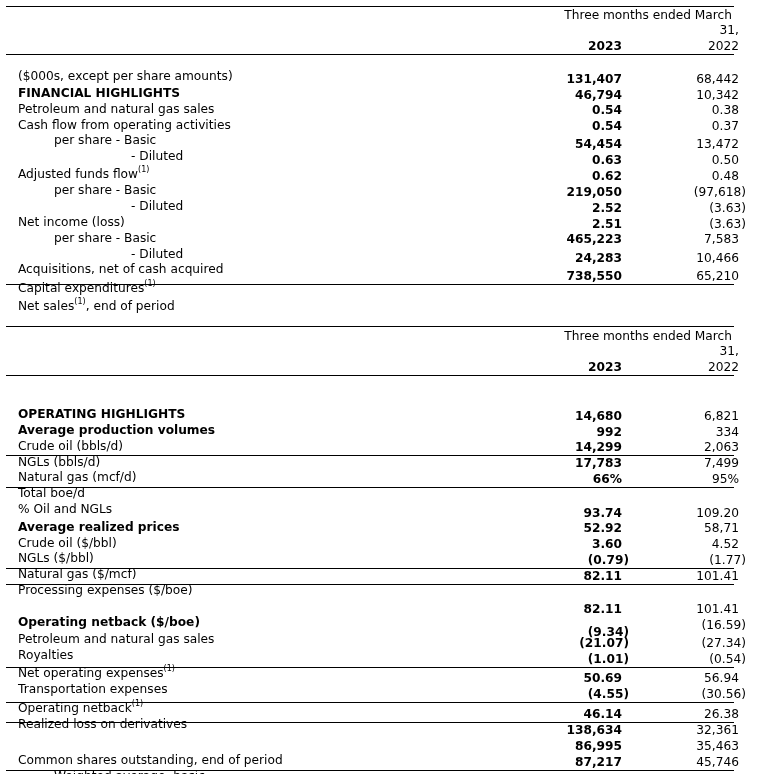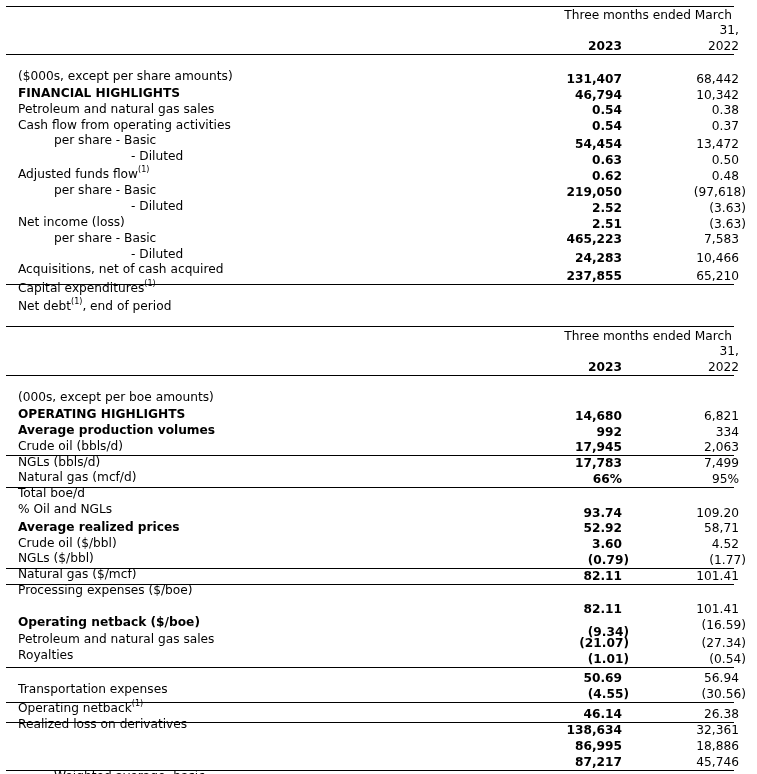--- a/index.html
+++ b/index.html
@@ -94,37 +94,36 @@
     <span class="lbl">Acquisitions, net of cash acquired</span>
     <span class="v1">465,223</span>
     <span class="v2">7,583</span>
   </div>
   <div class="row" style="top:250px;">
     <span class="lbl"><span>Capital expenditures</span><sup>(1)</sup></span>
     <span class="v1">24,283</span>
     <span class="v2">10,466</span>
   </div>
   <div class="row" style="top:268px;">
-    <span class="lbl"><span>Net debt</span><sup>(1)</sup><span>, end of period</span></span>
-    <span class="v1">237,855</span>
+    <span class="lbl"><span>Net sales</span><sup>(1)</sup><span>, end of period</span></span>
+    <span class="v1">738,550</span>
     <span class="v2">65,210</span>
   </div>
   <div class="hr" style="top:284px;"></div>
 </div>
 
 <div class="tbl" style="top:320px;">
   <div class="hr" style="top:6px;"></div>
   <div class="row" style="top:8px;">
     <span class="hdr">Three months ended March</span>
   </div>
   <div class="row" style="top:23px;">
     <span class="hdr" style="right:7px;">31,</span>
   </div>
   <div class="row" style="top:39px;">
-    <span class="lbl">(000s, except per boe amounts)</span>
     <span class="hdr2">2023</span>
     <span class="v2">2022</span>
   </div>
   <div class="hr" style="top:55px;"></div>
   <div class="row" style="top:56px;">
     <span class="lbl b">OPERATING HIGHLIGHTS</span>
   </div>
 
   <div id="op-rows">
       <div class="row" style="top: 72px;">
@@ -135,21 +134,21 @@
         <span class="v1">14,680</span>
         <span class="v2">6,821</span>
       </div>
       <div class="row" style="top: 104px;">
         <span class="lbl"><span>NGLs (bbls/d)</span></span>
         <span class="v1">992</span>
         <span class="v2">334</span>
       </div>
       <div class="row" style="top: 119px;">
         <span class="lbl"><span>Natural gas (mcf/d)</span></span>
-        <span class="v1">17,945</span>
+        <span class="v1">14,299</span>
         <span class="v2">2,063</span>
       </div>
       <div class="hr" style="top: 135px;"></div>
       <div class="row" style="top: 135px;">
         <span class="lbl"><span>Total boe/d</span></span>
         <span class="v1">17,783</span>
         <span class="v2">7,499</span>
       </div>
       <div class="row" style="top: 151px;">
         <span class="lbl"><span>% Oil and NGLs</span></span>
@@ -193,20 +192,21 @@
         <span class="lbl"><span>Petroleum and natural gas sales</span></span>
         <span class="v1">82.11</span>
         <span class="v2">101.41</span>
       </div>
       <div class="row" style="top: 297px;">
         <span class="lbl"><span>Royalties</span></span>
         <span class="v1" style="right: 117px; margin-top: 7px;">(9.34)</span>
         <span class="v2" style="right: 0px;">(16.59)</span>
       </div>
       <div class="row" style="top: 315px;">
+        <span class="lbl"><span>Net operating expenses</span><sup>(1)</sup></span>
         <span class="v1" style="right: 117px;">(21.07)</span>
         <span class="v2" style="right: 0px;">(27.34)</span>
       </div>
       <div class="row" style="top: 331px;">
         <span class="lbl"><span>Transportation expenses</span></span>
         <span class="v1" style="right: 117px;">(1.01)</span>
         <span class="v2" style="right: 0px;">(0.54)</span>
       </div>
       <div class="hr" style="top: 347px;"></div>
       <div class="row" style="top: 350px;">
@@ -219,27 +219,28 @@
         <span class="v1" style="right: 117px;">(4.55)</span>
         <span class="v2" style="right: 0px;">(30.56)</span>
       </div>
       <div class="hr" style="top: 382px;"></div>
       <div class="row" style="top: 386px;">
         <span class="v1">46.14</span>
         <span class="v2">26.38</span>
       </div>
       <div class="hr" style="top: 402px;"></div>
       <div class="row" style="top: 402px;">
+        <span class="lbl"><span>Common shares outstanding, end of period</span></span>
         <span class="v1">138,634</span>
         <span class="v2">32,361</span>
       </div>
       <div class="row" style="top: 418px;">
         <span class="lbl ind3"><span>Weighted average, basic</span></span>
         <span class="v1">86,995</span>
-        <span class="v2">18,886</span>
+        <span class="v2">35,463</span>
       </div>
       <div class="row" style="top: 434px;">
         <span class="lbl ind3"><span>Weighted average, diluted</span></span>
         <span class="v1">87,217</span>
         <span class="v2">45,746</span>
       </div>
     </div>
   <div class="hr" style="top:450px;"></div>
 </div>
 

